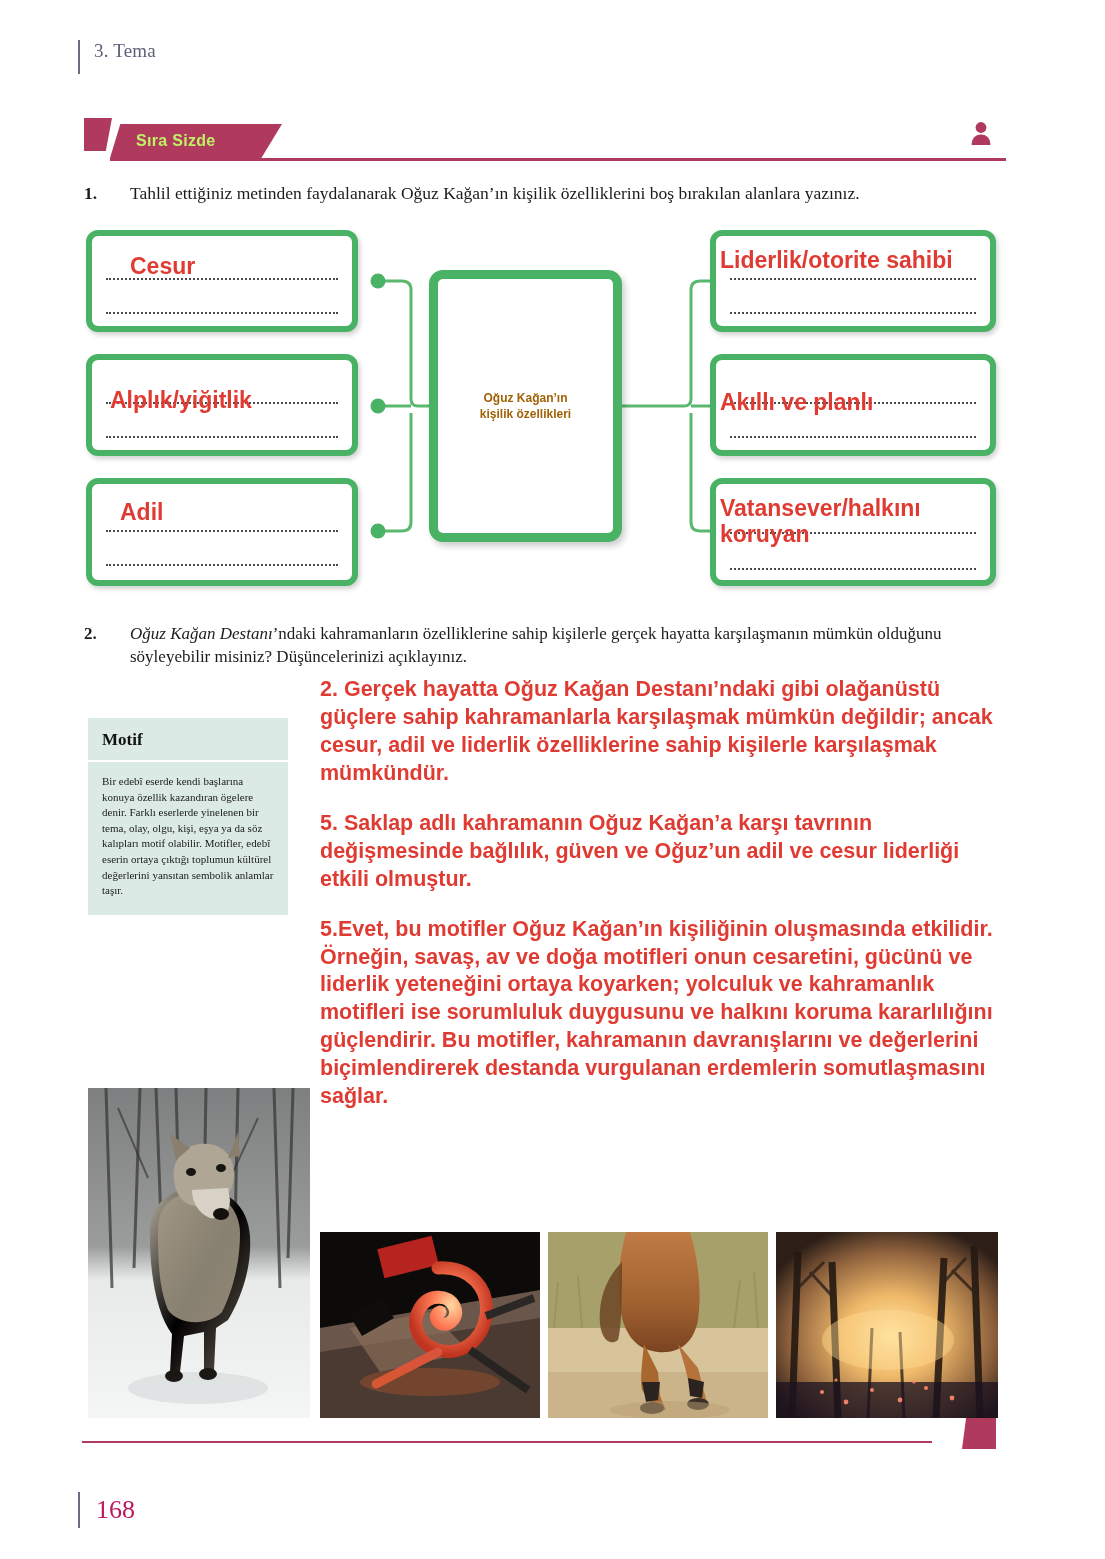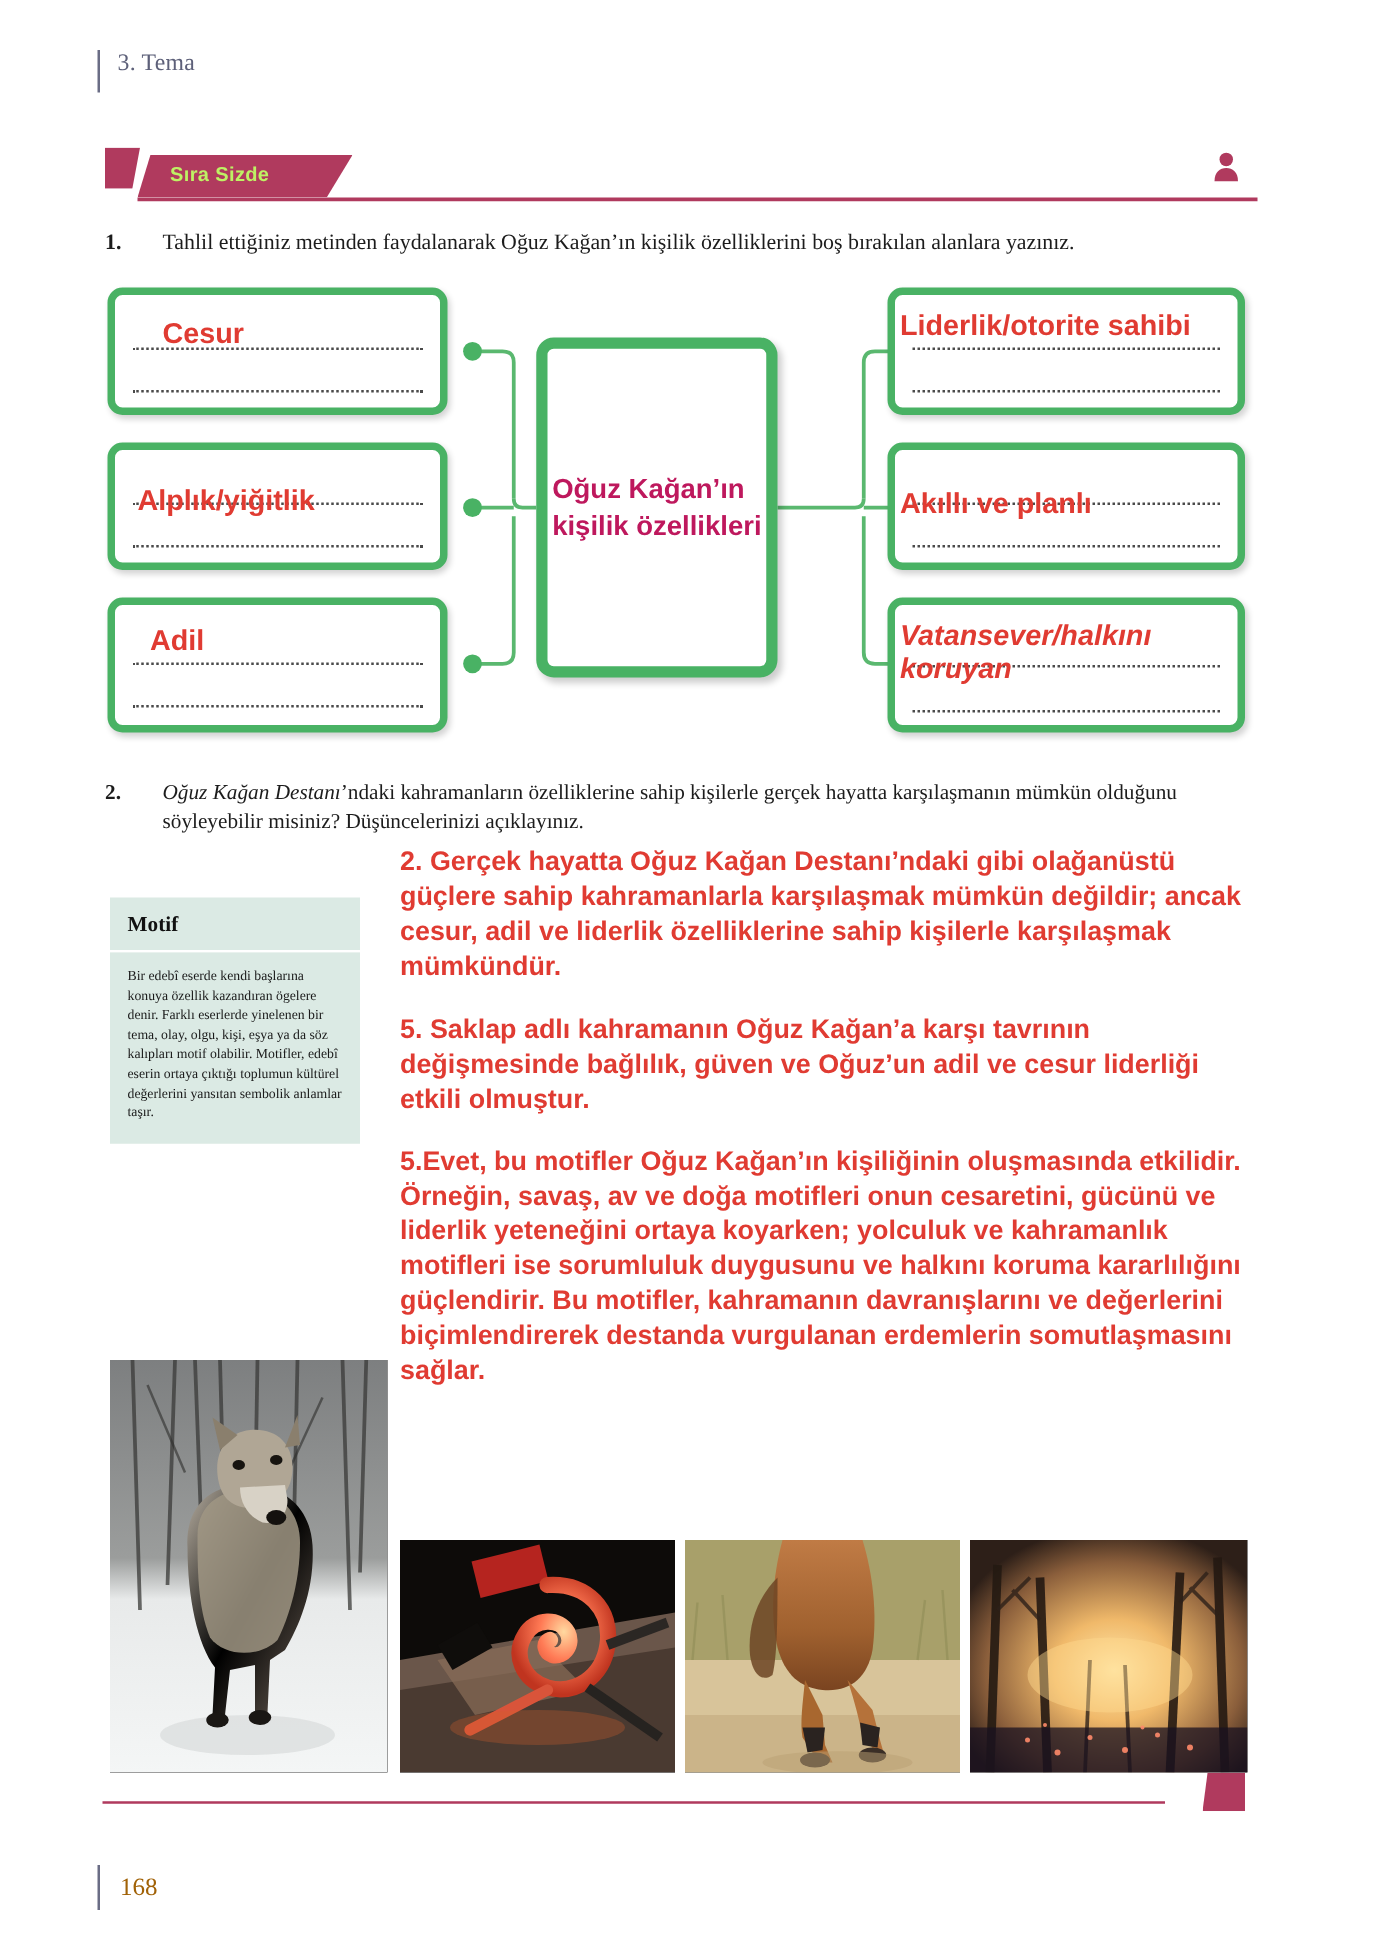--- a/index.html
+++ b/index.html
@@ -138,21 +138,21 @@
   }
   .ans {
     position: absolute;
     font-family: "Liberation Sans", sans-serif;
     font-weight: bold;
     color: #e03b32;
     font-size: 23px;
     line-height: 1.12;
     white-space: nowrap;
   }
-  .ans.wrapped { white-space: normal; font-style: italic; }
+  .ans.wrapped { white-space: normal; }
 
   
   .box-l1 { left: 2px;  top: 2px;   width: 272px; height: 102px; }
   .box-l2 { left: 2px;  top: 126px; width: 272px; height: 102px; }
   .box-l3 { left: 2px;  top: 250px; width: 272px; height: 108px; }
   
   .box-r1 { left: 626px; top: 2px;   width: 286px; height: 102px; }
   .box-r2 { left: 626px; top: 126px; width: 286px; height: 102px; }
   .box-r3 { left: 626px; top: 250px; width: 286px; height: 108px; }
 
@@ -168,22 +168,23 @@
     border-radius: 14px;
     background: #ffffff;
     box-shadow: 3px 4px 6px rgba(0,0,0,0.2);
     display: flex;
     align-items: center;
     justify-content: center;
   }
   .box-c-label {
     font-family: "Liberation Sans", sans-serif;
     font-weight: bold;
-    font-size: 22px;
-    color: #be185d;
+    font-size: 12px;
+    color: #a16207;
+    text-align: center;
     line-height: 1.35;
   }
 
   .connector-svg {
     position: absolute;
     left: 0;
     top: 0;
     width: 930px;
     height: 362px;
     pointer-events: none;
@@ -276,22 +277,22 @@
     display: flex;
     align-items: center;
   }
   .page-num-bar {
     width: 2px;
     height: 36px;
     background: #6a6d85;
     margin-right: 16px;
   }
   .page-num {
-    font-size: 20px;
-    color: #a16207;
+    font-size: 26px;
+    color: #be185d;
     font-family: "Liberation Serif", serif;
   }
 </style>
 </head>
 <body>
 
 <div class="tema-header">
   <div class="tema-bar"></div>
   <div class="tema-label">3. Tema</div>
 </div>

